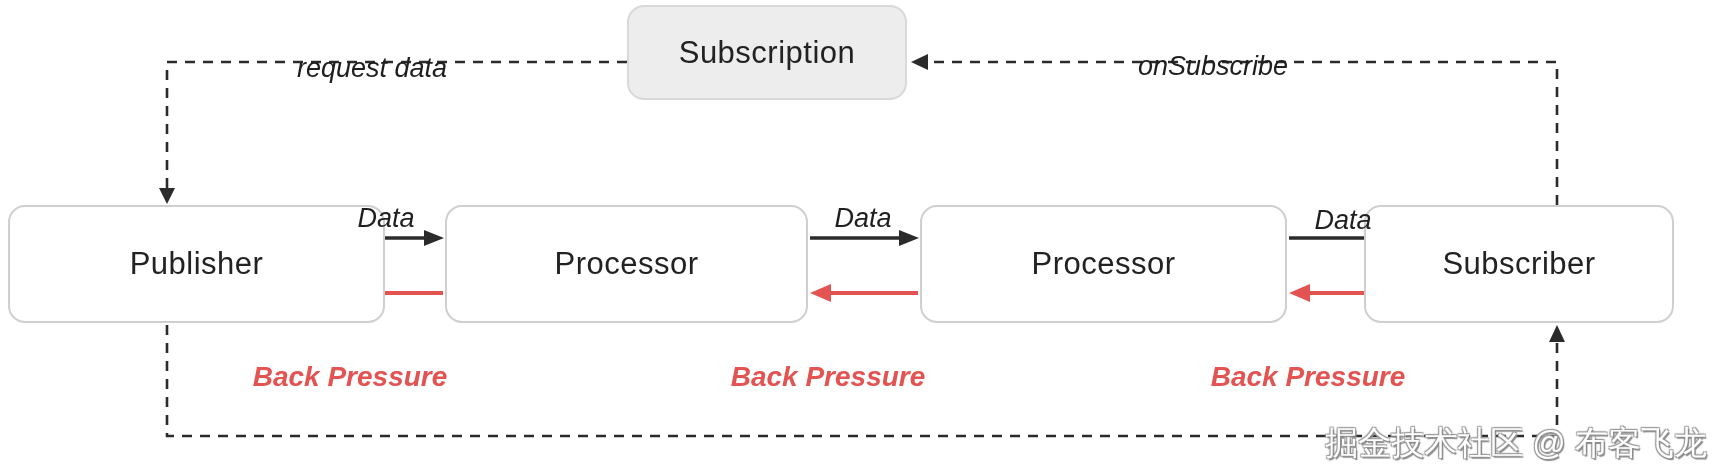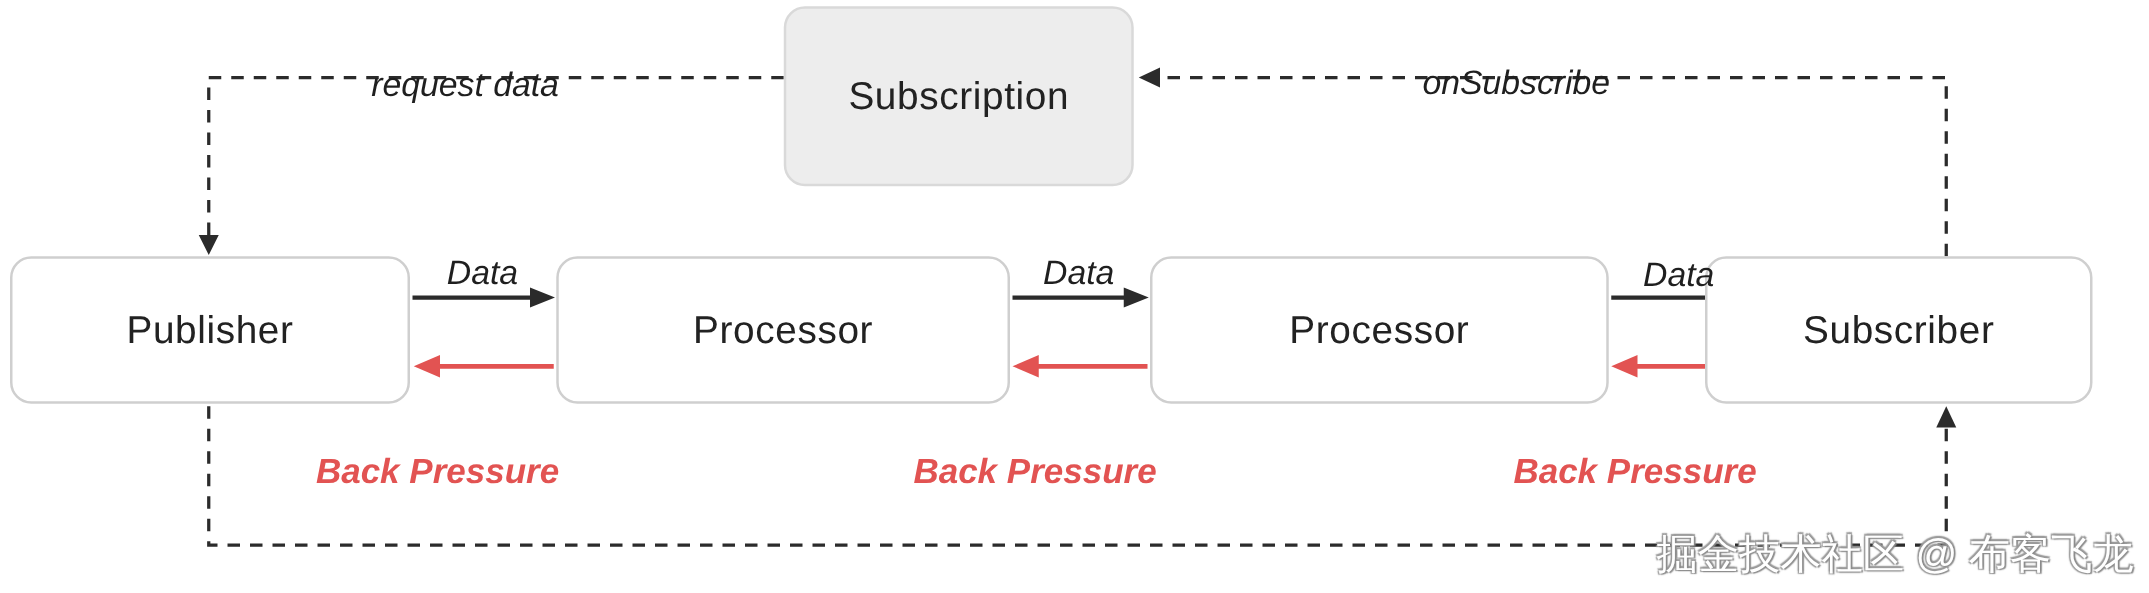--- a/index.html
+++ b/index.html
@@ -58,25 +58,25 @@
     align-items: center;
     justify-content: center;
     font-size: 31px;
     color: #222222;
     letter-spacing: 0.5px;
   }
   .node.subscription {
     background: var(--subscription-fill);
     border-color: #d9d9d9;
   }
-  .node-publisher    { left: 8px;    top: 205px; width: 320px; height: 118px; }
+  .node-publisher    { left: 8px;    top: 205px; width: 377px; height: 118px; }
   .node-processor-1  { left: 445px;  top: 205px; width: 363px; height: 118px; }
   .node-processor-2  { left: 920px;  top: 205px; width: 367px; height: 118px; }
   .node-subscriber   { left: 1364px; top: 205px; width: 310px; height: 118px; }
-  .node-subscription { left: 627px;  top: 5px;   width: 280px; height: 144px; }
+  .node-subscription { left: 627px;  top: 5px;   width: 280px; height: 95px; }
 
   .edge-label {
     position: absolute;
     z-index: 3;
     font-style: italic;
     font-size: 27px;
     color: var(--label-color);
     white-space: nowrap;
     transform: translateX(-50%);
     margin-top: 34px;

